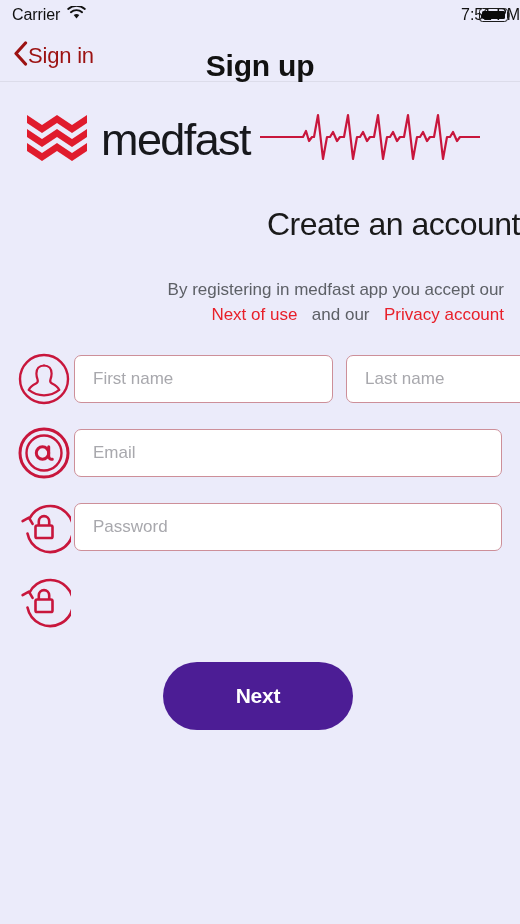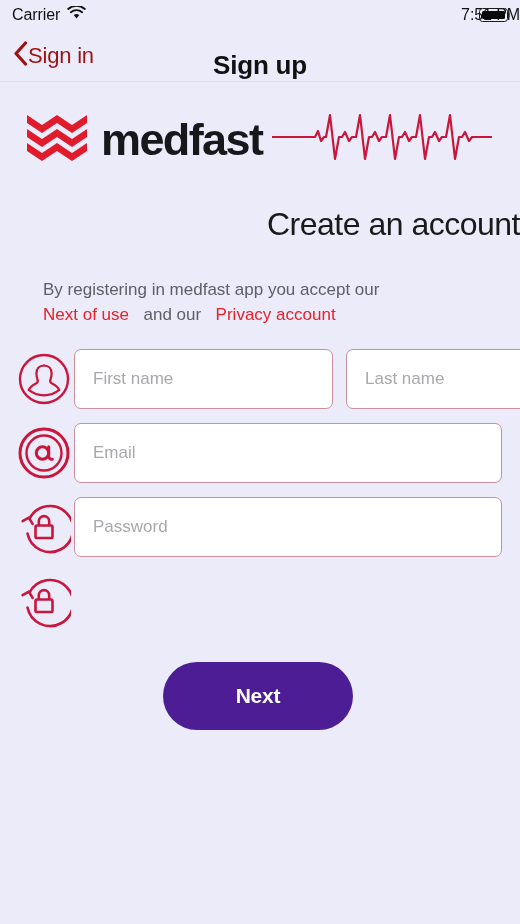--- a/index.html
+++ b/index.html
@@ -97,40 +97,40 @@
   .chevron-left { display: block; }
   .nav-back-label {
     font-size: 22px;
     color: #9c1212;
     letter-spacing: -0.2px;
   }
   .nav-title {
     position: absolute;
     left: 0; right: 0;
     text-align: center;
-    font-size: 26px;
+    font-size: 30px;
     font-weight: bold;
     color: #111;
     letter-spacing: -0.2px;
     pointer-events: none;
     margin-top: 20px;
   }
 
   
   .logo-row {
     display: flex;
     align-items: center;
     padding: 26px 22px 0 26px;
     height: 62px;
     box-sizing: content-box;
   }
   .logo-mark { flex: 0 0 auto; display:block; }
   .logo-word {
     font-size: 45px;
-    font-weight: bold;
+    font-weight: normal;
     color: #17181c;
     letter-spacing: -1.6px;
     margin-left: 13px;
     line-height: 1;
   }
   .ecg {
     flex: 1 1 auto;
     margin-left: 10px;
     display: block;
   }
@@ -139,26 +139,26 @@
   .headline {
     text-align: right;
     font-size: 32px;
     color: #1a1a1a;
     margin-top: 36px;
     letter-spacing: -0.5px;
   }
 
   
   .consent {
-    text-align: left;
+    text-align: right;
     margin-top: 34px;
     font-size: 17px;
     line-height: 25px;
     color: #5d6066;
-    padding: 0 43px;
+    padding: 0 16px;
   }
   .consent .link {
     color: #e8202a;
     cursor: pointer;
   }
   .consent .sep { display: inline-block; width: 5px; }
 
   
   .form {
     margin-top: 22px;
@@ -176,21 +176,21 @@
     align-items: center;
     justify-content: center;
   }
   .inputs-wrap {
     flex: 1 1 auto;
     display: flex;
     gap: 13px;
   }
   .text-input {
     flex: 1 1 auto;
-    height: 60px;
+    height: 48px;
     background: #ffffff;
     border: 1px solid #cd8f99;
     border-radius: 7px;
     box-sizing: border-box;
     font-family: "Liberation Sans", sans-serif;
     font-size: 17px;
     color: #333;
     padding: 0 18px;
     outline: none;
     min-width: 0;

